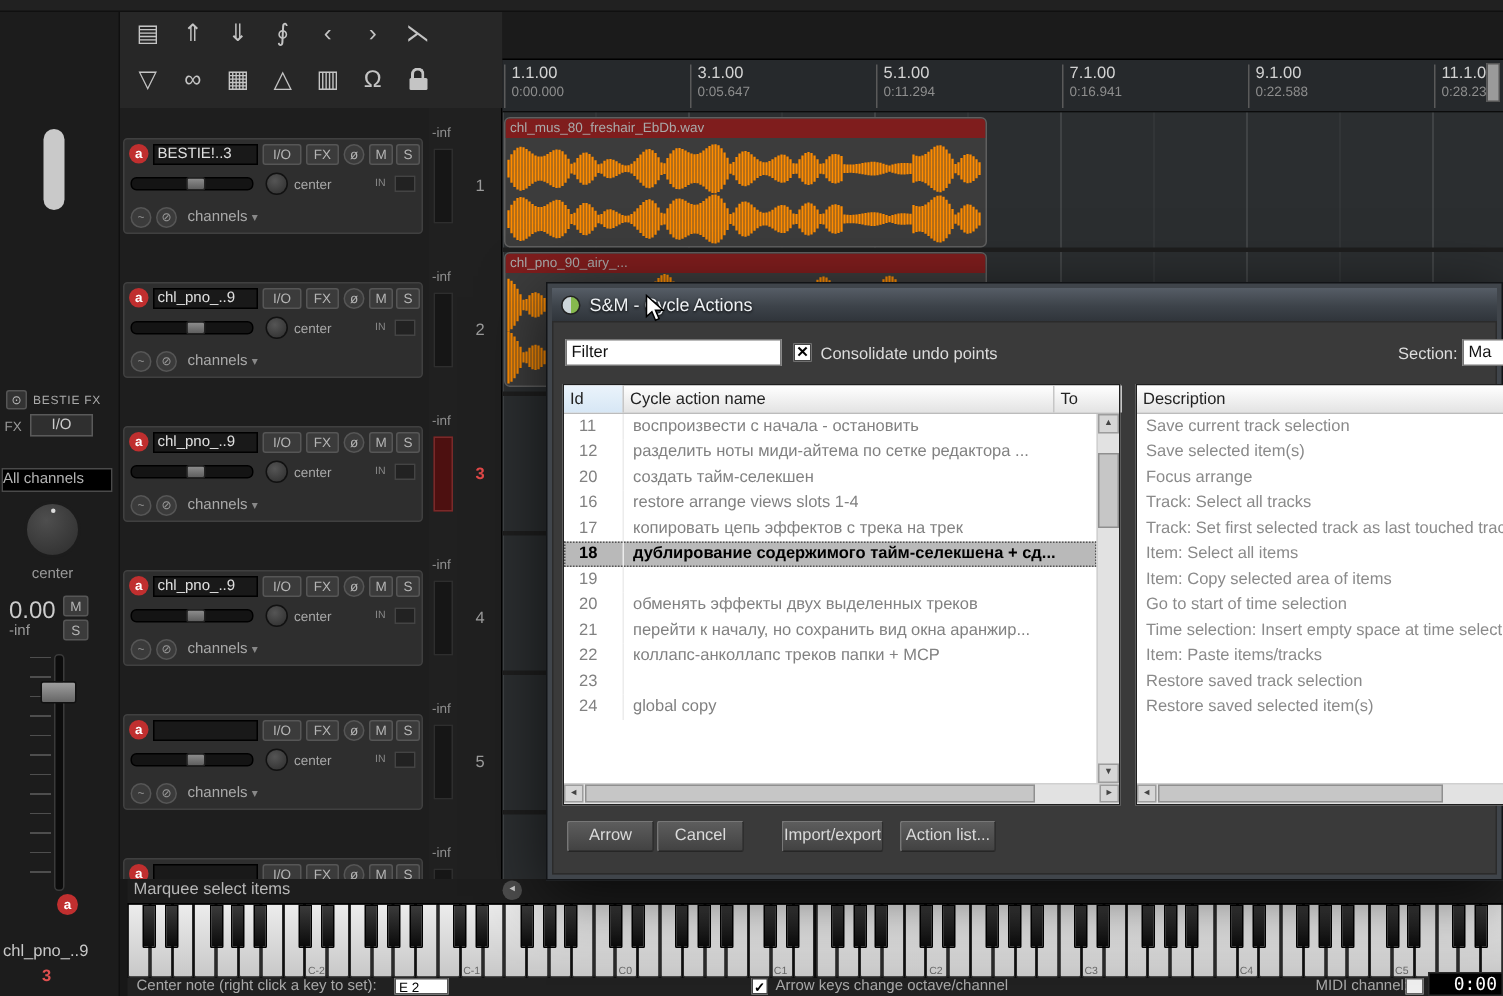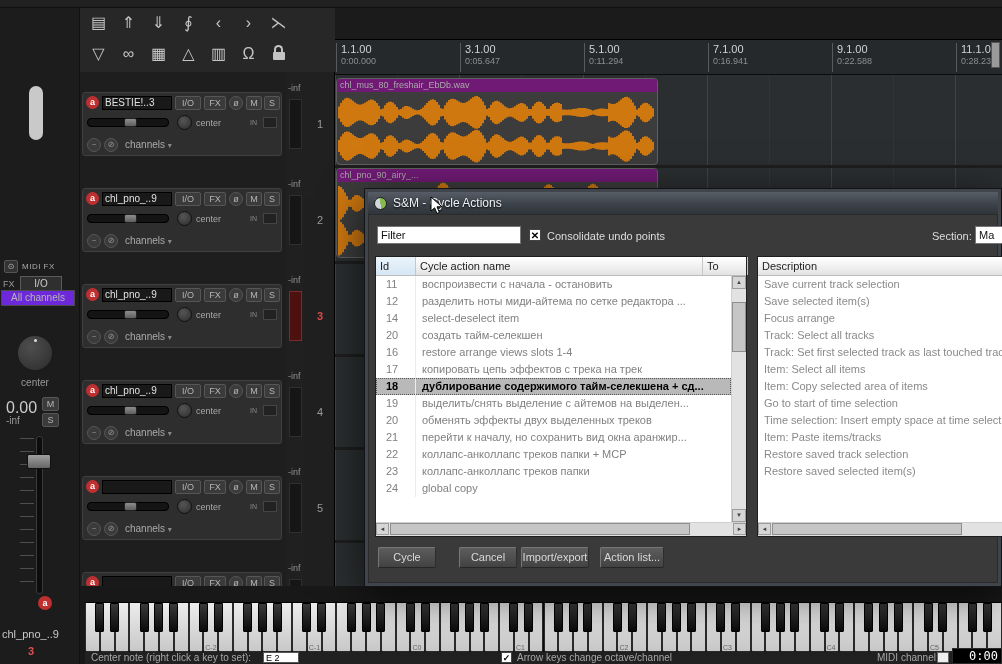--- a/index.html
+++ b/index.html
@@ -17,21 +17,21 @@
   .lock-body{display:block;width:12px;height:8px;background:#c4c4c4;border-radius:1px;margin:0 auto}
 
   
   #left-rail{position:absolute;left:0;top:8px;width:80px;height:656px;background:#1c1c1c;border-right:1px solid #101010}
   #left-rail>div{position:absolute}
   .rail-thumb{left:29px;top:78px;width:14px;height:54px;background:#c9c9c9;border-radius:7px}
   .ifx-btn{left:4px;top:252px;width:14px;height:13px;background:#333;border:1px solid #555;color:#bbb;font-size:8px;line-height:11px;text-align:center;border-radius:2px}
   .ifx-lbl{left:22px;top:254px;font-size:8px;color:#aaa;letter-spacing:.5px}
   .fx-lbl{left:3px;top:271px;font-size:9px;color:#999}
   .io-box{left:20px;top:268px;width:42px;height:15px;border:1px solid #5a5a5a;background:#2f2f2f;color:#ccc;font-size:10px;line-height:13px;text-align:center}
-  .allch{left:1px;top:282px;width:74px;height:16px;background:#6d28d9;border:1px solid #4a4a4a;color:#b5b5b5;font-size:10px;line-height:14px;text-align:center}
+  .allch{left:1px;top:304px;width:74px;height:16px;background:#000000;border:1px solid #4a4a4a;color:#b5b5b5;font-size:10px;line-height:14px;}
   .bigknob{left:16px;top:326px;width:38px;height:38px;border-radius:50%;background:radial-gradient(circle at 38% 32%,#4e4e4e,#2c2c2c);border:2px solid #1c1c1c}
   .kdot{position:absolute;left:16px;top:3px;width:3px;height:3px;background:#ddd;border-radius:50%}
   .centerlbl{left:0;top:369px;width:70px;text-align:center;font-size:10px;color:#999}
   .vol{left:6px;top:391px;font-size:16px;color:#ccc}
   .rail-btn{width:17px;height:14px;background:#3b3b3b;border:1px solid #565656;color:#b5b5b5;font-size:9px;line-height:12px;text-align:center;border-radius:2px}
   .mbtn{left:42px;top:389px}
   .ginf{left:6px;top:407px;font-size:10px;color:#999}
   .sbtn2{left:42px;top:405px}
   .fader-ticks{left:20px;top:430px;width:14px;height:154px;background:repeating-linear-gradient(to bottom,#4e4e4e 0 1px,transparent 1px 13px)}
   .fader-track{left:36px;top:428px;width:7px;height:158px;background:#0c0c0c;border:1px solid #3a3a3a;border-radius:3px}
@@ -73,21 +73,21 @@
   #ruler{position:absolute;left:335px;top:40px;width:667px;height:35px;background:#26292c;border-bottom:1px solid #0c0c0c}
   .rmark{position:absolute;top:3px;border-left:1px solid #5a5a5a;padding-left:4px;height:29px}
   .rbar{font-size:11px;color:#d2d2d2}
   .rtime{font-size:9px;color:#8d8d8d;margin-top:1px}
   #ruler-sb{position:absolute;left:991px;top:42px;width:9px;height:26px;background:#9a9a9a;border:1px solid #555;z-index:5}
   #arrange{position:absolute;left:335px;top:75px;width:667px;height:511px;background-color:#2b2e30;
      background-image:repeating-linear-gradient(to right,rgba(255,255,255,.07) 0 1px,transparent 1px 124px),
                       repeating-linear-gradient(to right,rgba(255,255,255,.035) 0 1px,transparent 1px 62px)}
   .lane-sep{position:absolute;left:0;width:667px;height:3px;background:#1e1e1e}
   .aitem{position:absolute;left:1px;width:322px;background:#3c3c3c;border:1px solid #5f5f5f;border-radius:4px;overflow:hidden;z-index:3}
-  .ilabel{height:13px;background:#701a75;color:#a9a9a9;font-size:9px;line-height:13px;padding:0 3px;white-space:nowrap;overflow:hidden}
+  .ilabel{height:13px;background:#7f1d1d;color:#a9a9a9;font-size:9px;line-height:13px;padding:0 3px;white-space:nowrap;overflow:hidden}
   .wf{display:block}
 
   
   #dialog{position:absolute;left:364px;top:188px;width:638px;height:399px;background:#40454b;border:1px solid #121417;
           box-shadow:0 10px 40px rgba(0,0,0,.65);z-index:40;padding:3px}
   #titlebar{height:22px;background:linear-gradient(#565d66,#3d434a 55%,#30353b);display:flex;align-items:center;padding:0 6px;gap:6px}
   .dlg-icon{width:13px;height:13px;border-radius:50%;background:conic-gradient(#86b94e 0 180deg,#cdd6da 180deg 360deg);border:1px solid #222;flex:none}
   .dlg-title{font-size:12px;color:#eef1f4;text-shadow:0 1px 2px #000;white-space:nowrap}
   #dlg-body{position:relative;height:369px;background:#3a3a3a;border:1px solid #2b2b2b}
   #dlg-body>*{position:absolute}
@@ -170,21 +170,21 @@
         <div class="tb-btn">
           <span class="lock-shackle"></span>
           <span class="lock-body"></span>
         </div>
       </div>
   </div>
 
   <div id="left-rail">
     <div class="rail-thumb"></div>
     <div class="ifx-btn">⊙</div>
-    <div class="ifx-lbl">MIDI FX</div>
+    <div class="ifx-lbl">BESTIE FX</div>
     <div class="fx-lbl">FX</div>
     <div class="io-box">I/O</div>
     <div class="allch">All channels</div>
     <div class="bigknob">
         <div class="kdot"></div>
       </div>
     <div class="centerlbl">center</div>
     <div class="vol">0.00</div>
     <div class="rail-btn mbtn">M</div>
     <div class="ginf">-inf</div>
@@ -393,58 +393,52 @@
         <div class="list-rows" id="list-rows">
             <div class="lrow">
       <div class="cid">11</div>
       <div class="cname">воспроизвести с начала - остановить</div>
             </div>
             <div class="lrow">
       <div class="cid">12</div>
       <div class="cname">разделить ноты миди-айтема по сетке редактора ...</div>
             </div>
             <div class="lrow">
-      <div class="cid">14</div>
-      <div class="cname">select-deselect item</div>
-            </div>
-            <div class="lrow">
       <div class="cid">20</div>
       <div class="cname">создать тайм-селекшен</div>
             </div>
             <div class="lrow">
       <div class="cid">16</div>
       <div class="cname">restore arrange views slots 1-4</div>
             </div>
             <div class="lrow">
       <div class="cid">17</div>
       <div class="cname">копировать цепь эффектов с трека на трек</div>
             </div>
             <div class="lrow sel">
       <div class="cid">18</div>
       <div class="cname">дублирование содержимого тайм-селекшена + сд...</div>
             </div>
             <div class="lrow">
       <div class="cid">19</div>
-      <div class="cname">выделить/снять выделение с айтемов на выделен...</div>
             </div>
             <div class="lrow">
       <div class="cid">20</div>
       <div class="cname">обменять эффекты двух выделенных треков</div>
             </div>
             <div class="lrow">
       <div class="cid">21</div>
       <div class="cname">перейти к началу, но сохранить вид окна аранжир...</div>
             </div>
             <div class="lrow">
       <div class="cid">22</div>
       <div class="cname">коллапс-анколлапс треков папки + MCP</div>
             </div>
             <div class="lrow">
       <div class="cid">23</div>
-      <div class="cname">коллапс-анколлапс треков папки</div>
             </div>
             <div class="lrow">
       <div class="cid">24</div>
       <div class="cname">global copy</div>
             </div>
           </div>
         <div class="vsb">
           <div class="sb-btn sbu">▲</div>
           <div class="vthumb"></div>
           <div class="sb-btn sbb">▼</div>
@@ -475,32 +469,36 @@
             <div class="drow">Restore saved selected item(s)</div>
           </div>
         <div class="hsb">
           <div class="sb-btn sbl">◄</div>
           <div class="hthumb" style="left:14px;width:190px"></div>
 
         </div>
       </div>
 
       <div id="dlg-buttons">
-          <div class="dbtn" style="left:9px;width:58px">Cycle</div>
-          <div class="dbtn" style="left:90px;width:58px">Cancel</div>
+          <div class="dbtn" style="left:9px;width:58px">Arrow</div>
+          <div class="dbtn" style="left:69px;width:58px">Cancel</div>
           <div class="dbtn" style="left:152px;width:68px">Import/export</div>
           <div class="dbtn" style="left:231px;width:64px">Action list...</div>
         </div>
     </div>
   </div>
 
   <svg style="position:absolute;left:430px;top:196px;z-index:60" width="14" height="20" viewBox="0 0 14 20">
     <polygon points="1,1 1,15 4.6,11.8 7,17.5 9.4,16.4 7,10.8 12,10.8" fill="#fff" stroke="#000" stroke-width="1"></polygon>
   </svg>
 
+  <div id="status-band">
+    <span id="marquee">Marquee select items</span>
+    <div id="hscroll-circle">◄</div>
+  </div>
 
   <div id="kbd">
       <div class="wkey" style="left:0.00px;width:14.79px"></div>
       <div class="wkey" style="left:14.79px;width:14.79px"></div>
       <div class="wkey" style="left:29.58px;width:14.79px"></div>
       <div class="wkey" style="left:44.37px;width:14.79px"></div>
       <div class="wkey" style="left:59.16px;width:14.79px"></div>
       <div class="wkey" style="left:73.95px;width:14.79px"></div>
       <div class="wkey" style="left:88.74px;width:14.79px"></div>
       <div class="wkey" style="left:103.53px;width:14.79px"></div>

